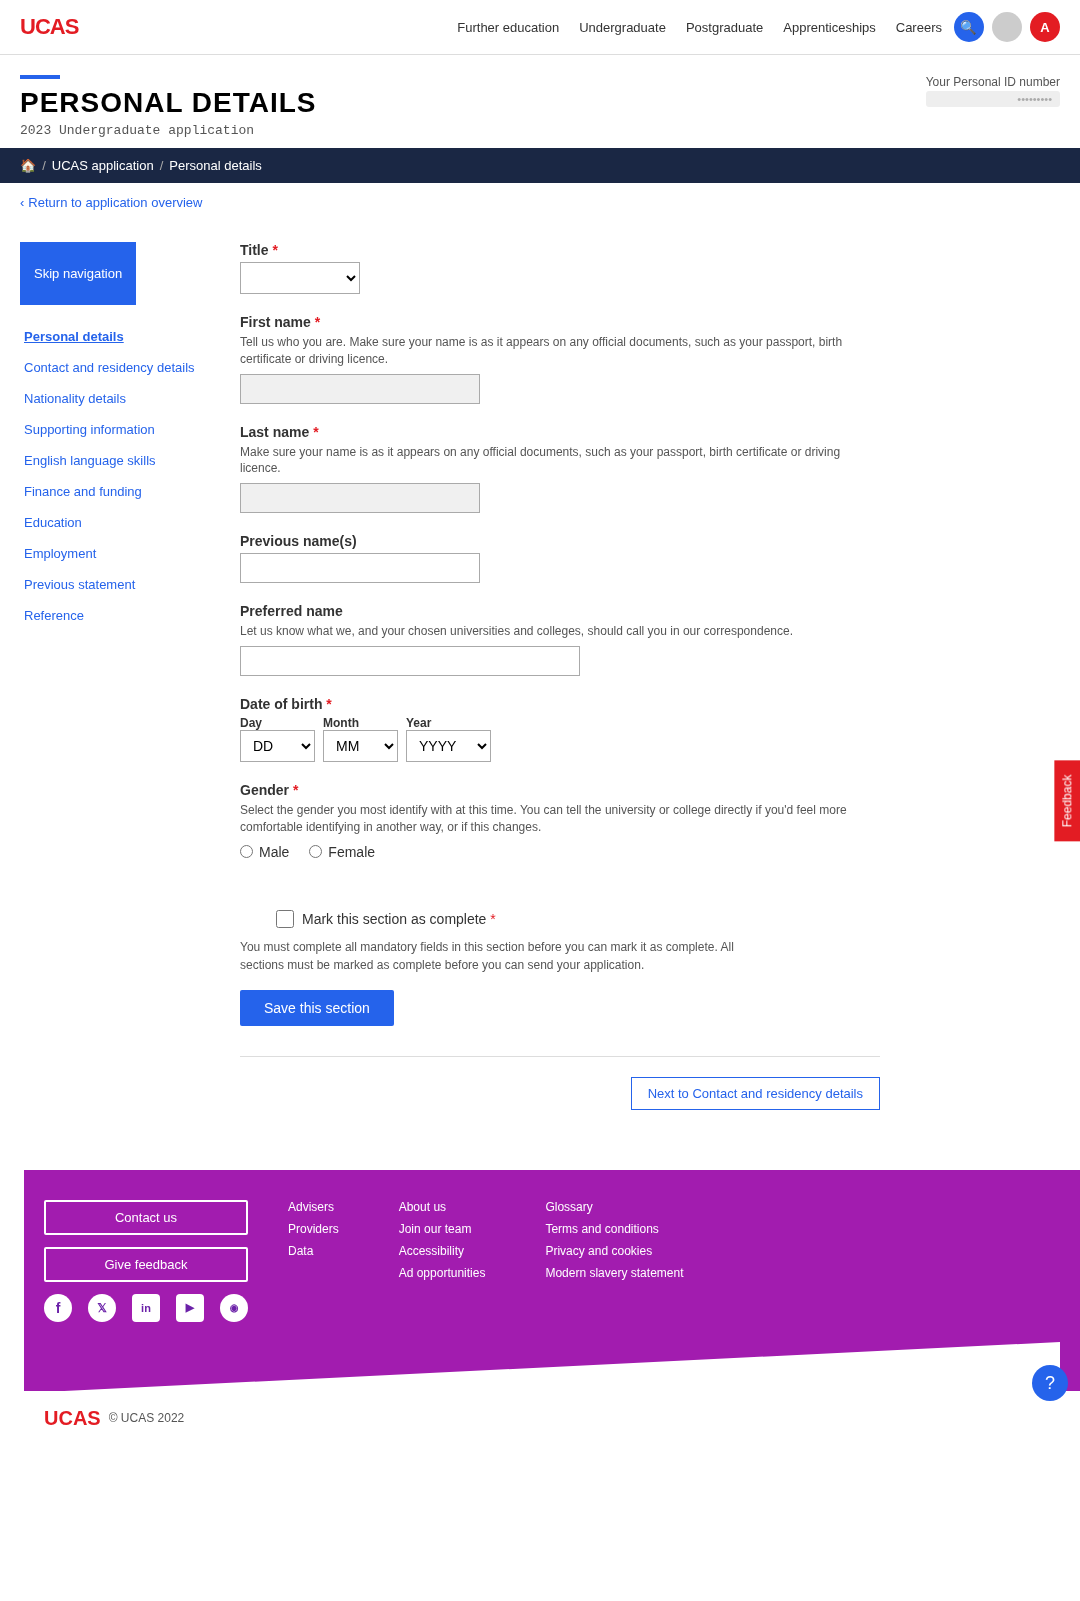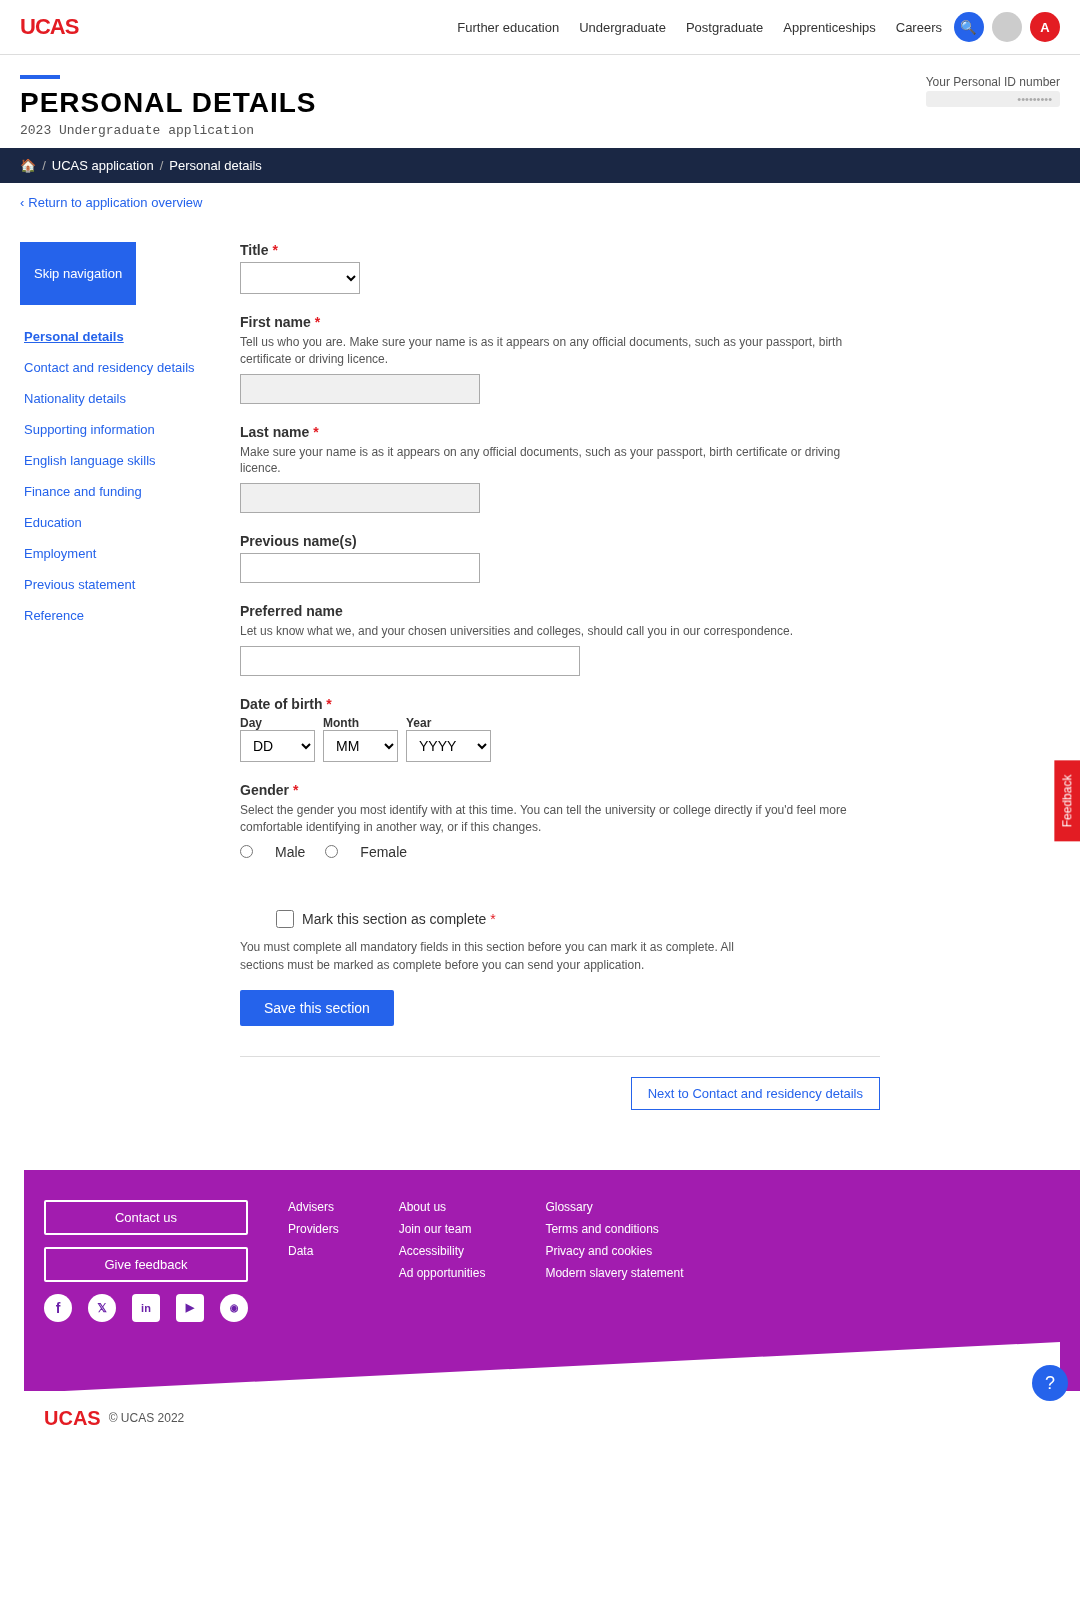--- a/index.html
+++ b/index.html
@@ -53,21 +53,21 @@
     .form-input-wide { border: 1px solid #aaa; padding: 6px 10px; font-size: 14px; width: 340px; display: block; }
     .form-input-blurred { background: #f0f0f0; color: #ccc; }
     .form-select { border: 1px solid #aaa; padding: 6px 10px; font-size: 14px; width: 120px; background: #fff; }
     .form-select-sm { border: 1px solid #aaa; padding: 6px 8px; font-size: 14px; width: 75px; background: #fff; }
 
     .dob-row { display: flex; gap: 8px; align-items: flex-end; }
     .dob-col { display: flex; flex-direction: column; }
     .dob-label { font-size: 12px; font-weight: bold; }
 
     .radio-group { display: flex; gap: 20px; align-items: center; margin-top: 8px; }
-    .radio-item { display: flex; align-items: center; gap: 22px; font-size: 14px; }
+    .radio-item { display: flex; align-items: center; gap: 6px; font-size: 14px; }
     .radio-item input { cursor: pointer; }
 
     
     .complete-section { margin-top: 30px; padding-top: 20px; }
     .checkbox-row { display: flex; align-items: center; gap: 8px; margin-bottom: 10px; padding-left: 36px; }
     .checkbox-row input { width: 18px; height: 18px; cursor: pointer; }
     .checkbox-label { font-size: 14px; }
     .complete-hint { font-size: 12px; color: #555; line-height: 1.5; max-width: 500px; }
     .save-btn { background: #2563eb; color: #fff; border: none; padding: 10px 24px; font-size: 14px; cursor: pointer; margin-top: 16px; border-radius: 2px; }
 

